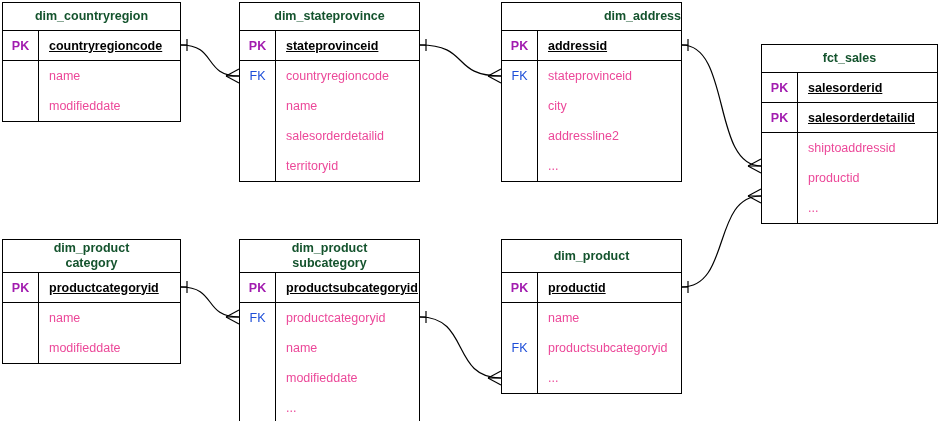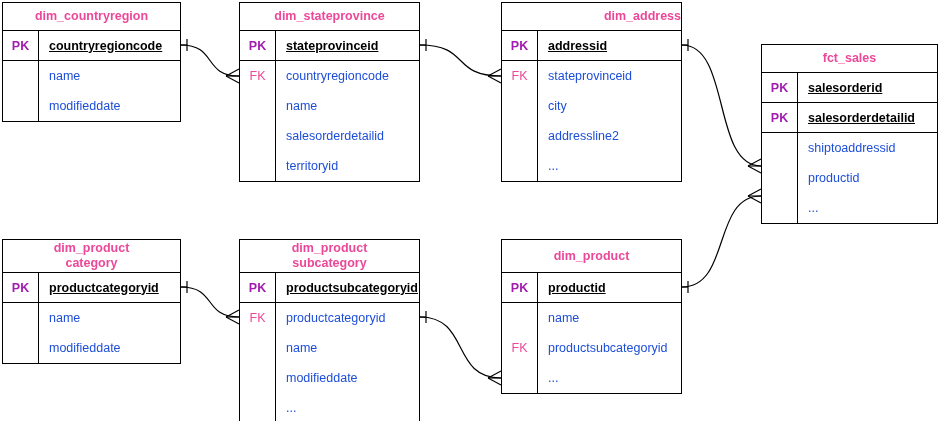--- a/index.html
+++ b/index.html
@@ -32,21 +32,21 @@
     box-sizing: border-box;
     border: 1.4px solid #000000;
     background: #ffffff;
   }
   .ent-title {
     box-sizing: border-box;
     width: 100%;
     border-bottom: 1.4px solid #000000;
     font-size: 12.5px;
     font-weight: bold;
-    color: #ec4899;
+    color: #14532d;
     text-align: center;
     line-height: 15px;
     display: flex;
     flex-direction: column;
     align-items: center;
     justify-content: center;
   }
   .ent-title span { display: block; }
   .row {
     box-sizing: border-box;
@@ -92,39 +92,39 @@
   }
   .body-keycol {
     box-sizing: border-box;
     width: 36px;
     min-width: 36px;
     border-right: 1.4px solid #000000;
     display: flex;
     align-items: center;
     justify-content: center;
     font-size: 12.5px;
-    color: #ec4899;
+    color: #1d4ed8;
   }
   .body-keycol.top {
     align-items: flex-start;
     padding-top: 8px;
   }
   .body-fields {
     flex: 1;
     display: flex;
     flex-direction: column;
   }
   .body-fields .frow {
     box-sizing: border-box;
     height: 30px;
     display: flex;
     align-items: center;
     padding-left: 10px;
     font-size: 12.5px;
-    color: #1d4ed8;
+    color: #ec4899;
     white-space: nowrap;
   }
 </style>
 </head>
 <body>
 
 <div id="canvas">
   <svg id="edges" viewBox="0 0 941 421" xmlns="http://www.w3.org/2000/svg">
       <g>
         <path d="M 181 45 C 216.96 45, 203.04 76, 239 76" fill="none" stroke="#000000" stroke-width="1.2"></path>

